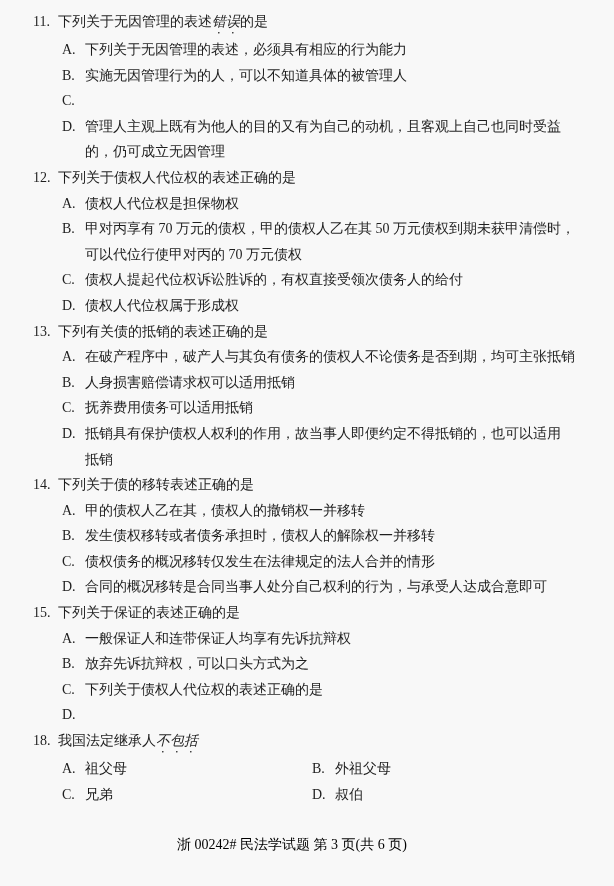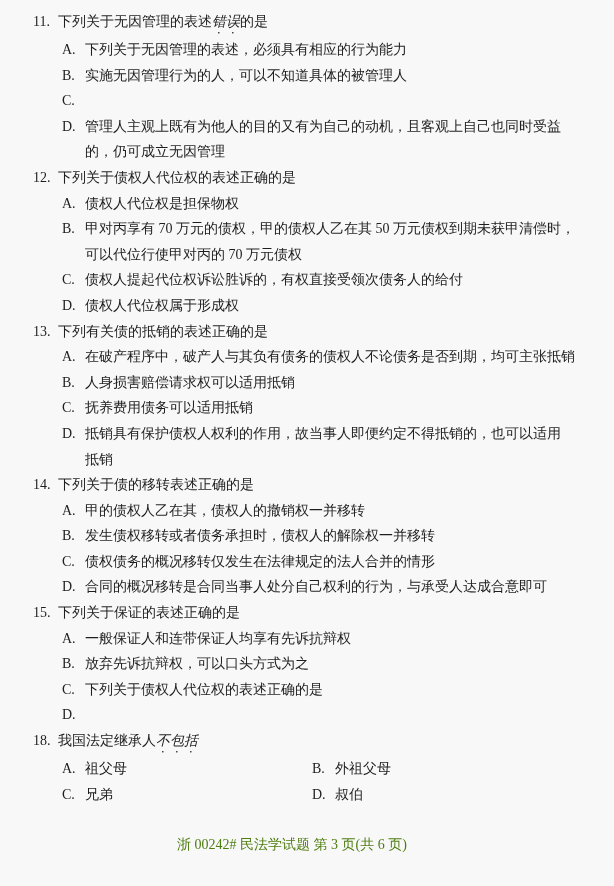--- a/index.html
+++ b/index.html
@@ -36,21 +36,21 @@
     padding-left:62px;
   }
   .options.two-col .opt-row{padding-left:0;}
   .footer{
     position:absolute;
     top:837px;left:0;
     width:584px;
     text-align:center;
     font-size:14px;
     line-height:16px;
-    color:#4d7c0f;
+    color:#000000;
   }
 </style>
 </head>
 <body>
 
 <div class="page">
   <div class="content">
       <div class="question">
         <div class="q-line">
           <span class="q-num">11.</span>

